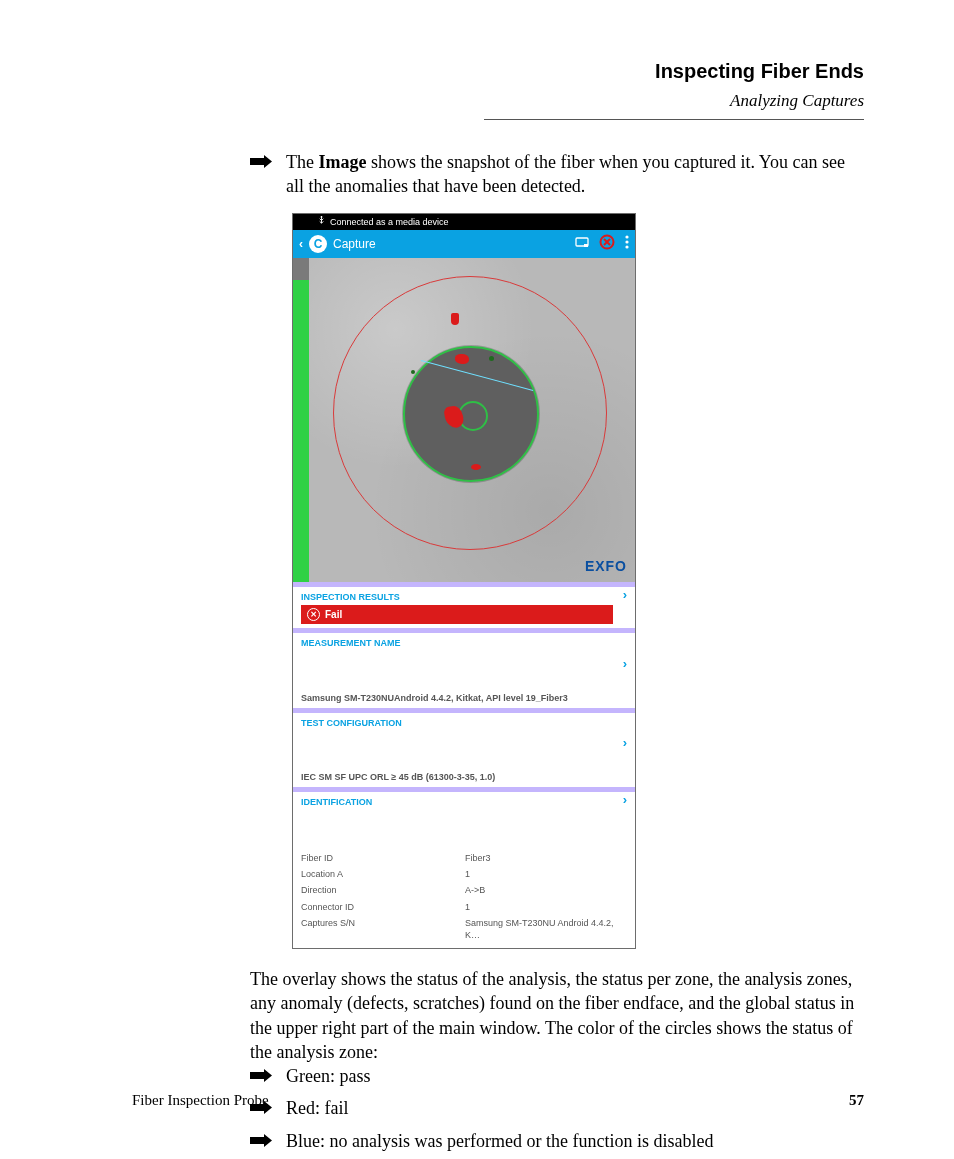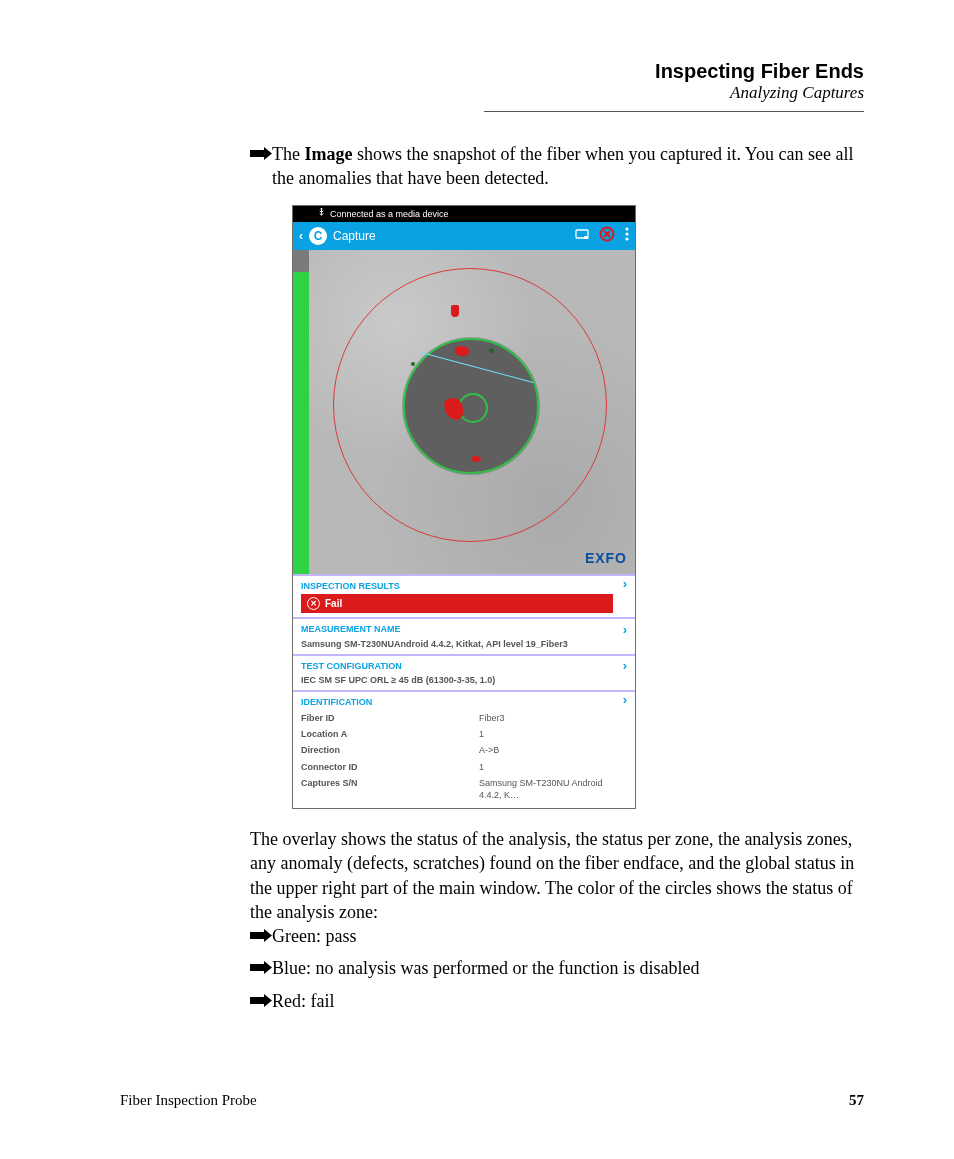--- a/index.html
+++ b/index.html
@@ -21,36 +21,37 @@
     margin-bottom: 6px;
   }
   .header-title {
     font-weight: bold;
     font-size: 20px;
     font-family: Arial, Helvetica, sans-serif;
   }
   .header-sub {
     font-style: italic;
     font-size: 17px;
-    margin-top: 0;
+    margin-top: 8px;
   }
   .hrule {
     border: none;
     border-top: 1px solid #555;
     margin: 8px 0 30px 0;
     width: 380px;
     margin-left: auto;
   }
   .content {
     margin-left: 120px;
     font-size: 18px;
     line-height: 1.35;
   }
   .bullet-row {
     display: flex;
+    gap: 14px;
     margin-bottom: 10px;
   }
   .bold-inline { font-weight: bold; }
 
   
   .shot {
     width: 342px;
     border: 1px solid #6d6d6d;
     margin: 14px 0 18px 42px;
     font-family: Arial, Helvetica, sans-serif;
@@ -142,21 +143,21 @@
     position: absolute; right: 8px; bottom: 6px;
     font-weight: bold; font-size: 14px; letter-spacing: 1px;
     color: #0a4fa0;
   }
 
   .section-header {
     color: #0aa2e2;
     font-size: 9px;
     font-weight: bold;
     padding: 4px 8px 0 8px;
-    border-top: 2px solid #c4b5fd;
+    border-top: 5px solid #c4b5fd;
     position: relative;
   }
   .chev {
     position: absolute;
     right: 8px;
     top: 50%;
     transform: translateY(-50%);
     color: #0aa2e2;
     font-size: 13px;
     font-weight: bold;
@@ -176,35 +177,36 @@
   .fail-pill .x {
     width: 11px; height: 11px; border: 1.5px solid #fff; border-radius: 50%;
     display: flex; align-items: center; justify-content: center;
     font-size: 8px; line-height: 1;
   }
   .section-body {
     padding: 2px 8px 5px 8px;
     color: #555;
     font-size: 9px;
     position: relative;
+    margin-top: 40px;
   }
   .section-top-inline { display:flex; align-items:center;gap:24px;}
   .kv { display: flex; padding: 2px 0; color:#555; font-size: 9px;}
-  .kv .k { width: 178px; font-weight: bold; }
+  .kv .k { width: 164px; }
   .kv .v { flex: 1; }
 
   .para-after {
     margin-top: 6px;
   }
   .simple-bullets .bullet-row { margin-bottom: 8px; }
 
   .footer {
     position: absolute;
     bottom: 50px;
-    left: 120px;
+    left: 132px;
     right: 90px;
     display: flex;
     justify-content: space-between;
     font-size: 15px;
   }
   .footer .pn { font-weight: bold; }
 
   svg.arrow { width: 22px; height: 13px; }
 </style>
 </head>
@@ -351,27 +353,27 @@
       <div class="bullet-row">
         <span><svg class="arrow" viewBox="0 0 22 13">
               <polygon points="0,3 14,3 14,0 22,6.5 14,13 14,10 0,10" fill="#000"></polygon>
             </svg></span>
         <span>Green: pass</span>
       </div>
       <div class="bullet-row">
         <span><svg class="arrow" viewBox="0 0 22 13">
               <polygon points="0,3 14,3 14,0 22,6.5 14,13 14,10 0,10" fill="#000"></polygon>
             </svg></span>
-        <span>Blue: no analysis was performed or the function is disabled</span>
+        <span>Red: fail</span>
       </div>
       <div class="bullet-row">
         <span><svg class="arrow" viewBox="0 0 22 13">
               <polygon points="0,3 14,3 14,0 22,6.5 14,13 14,10 0,10" fill="#000"></polygon>
             </svg></span>
-        <span>Red: fail</span>
+        <span>Blue: no analysis was performed or the function is disabled</span>
       </div>
     </div>
 
   </div>
 
   <div class="footer">
     <span>Fiber Inspection Probe</span>
     <span class="pn">57</span>
   </div>
 

